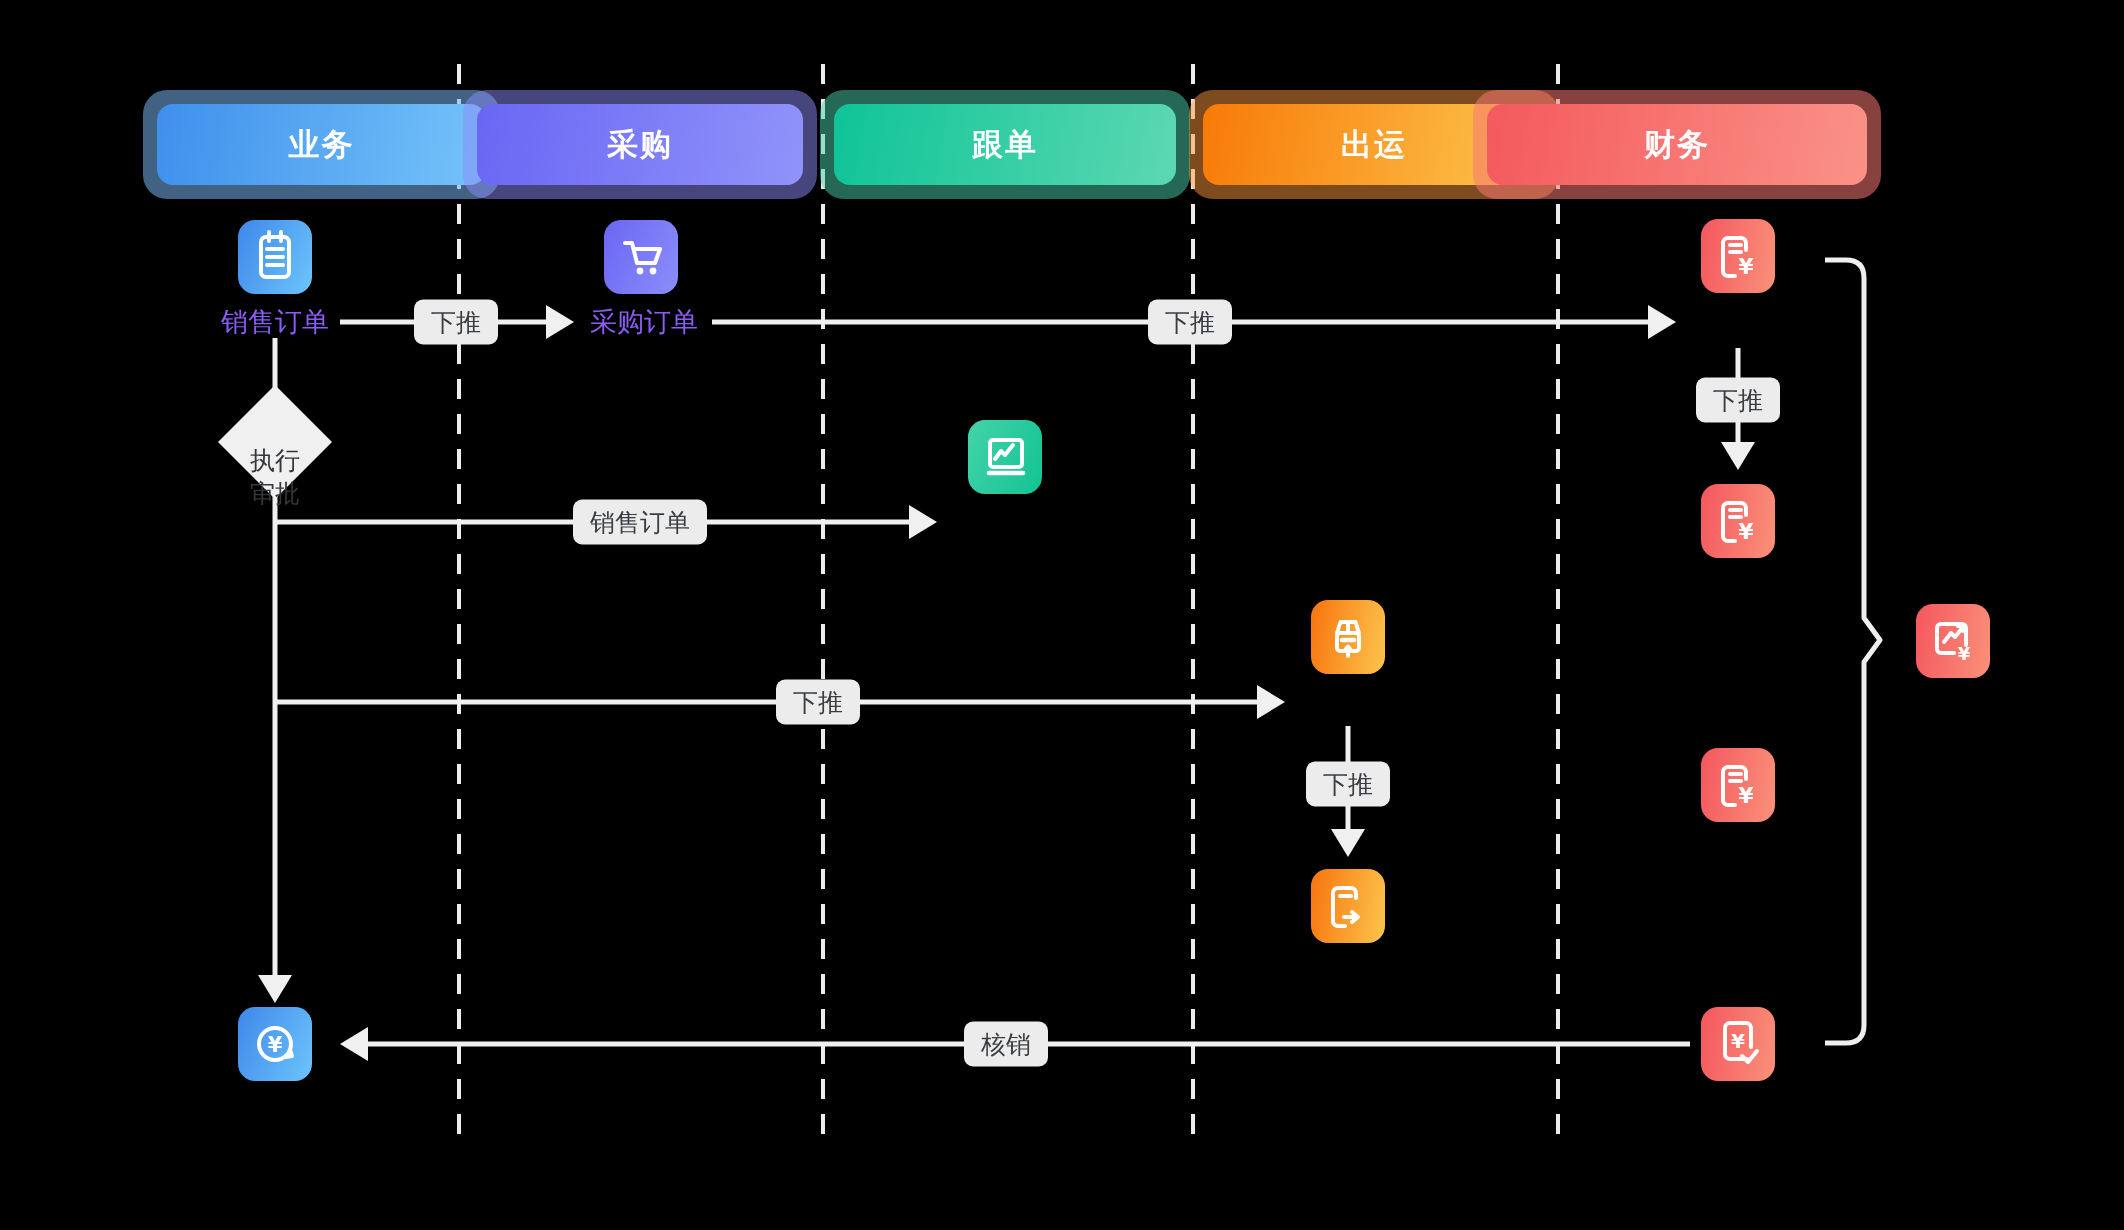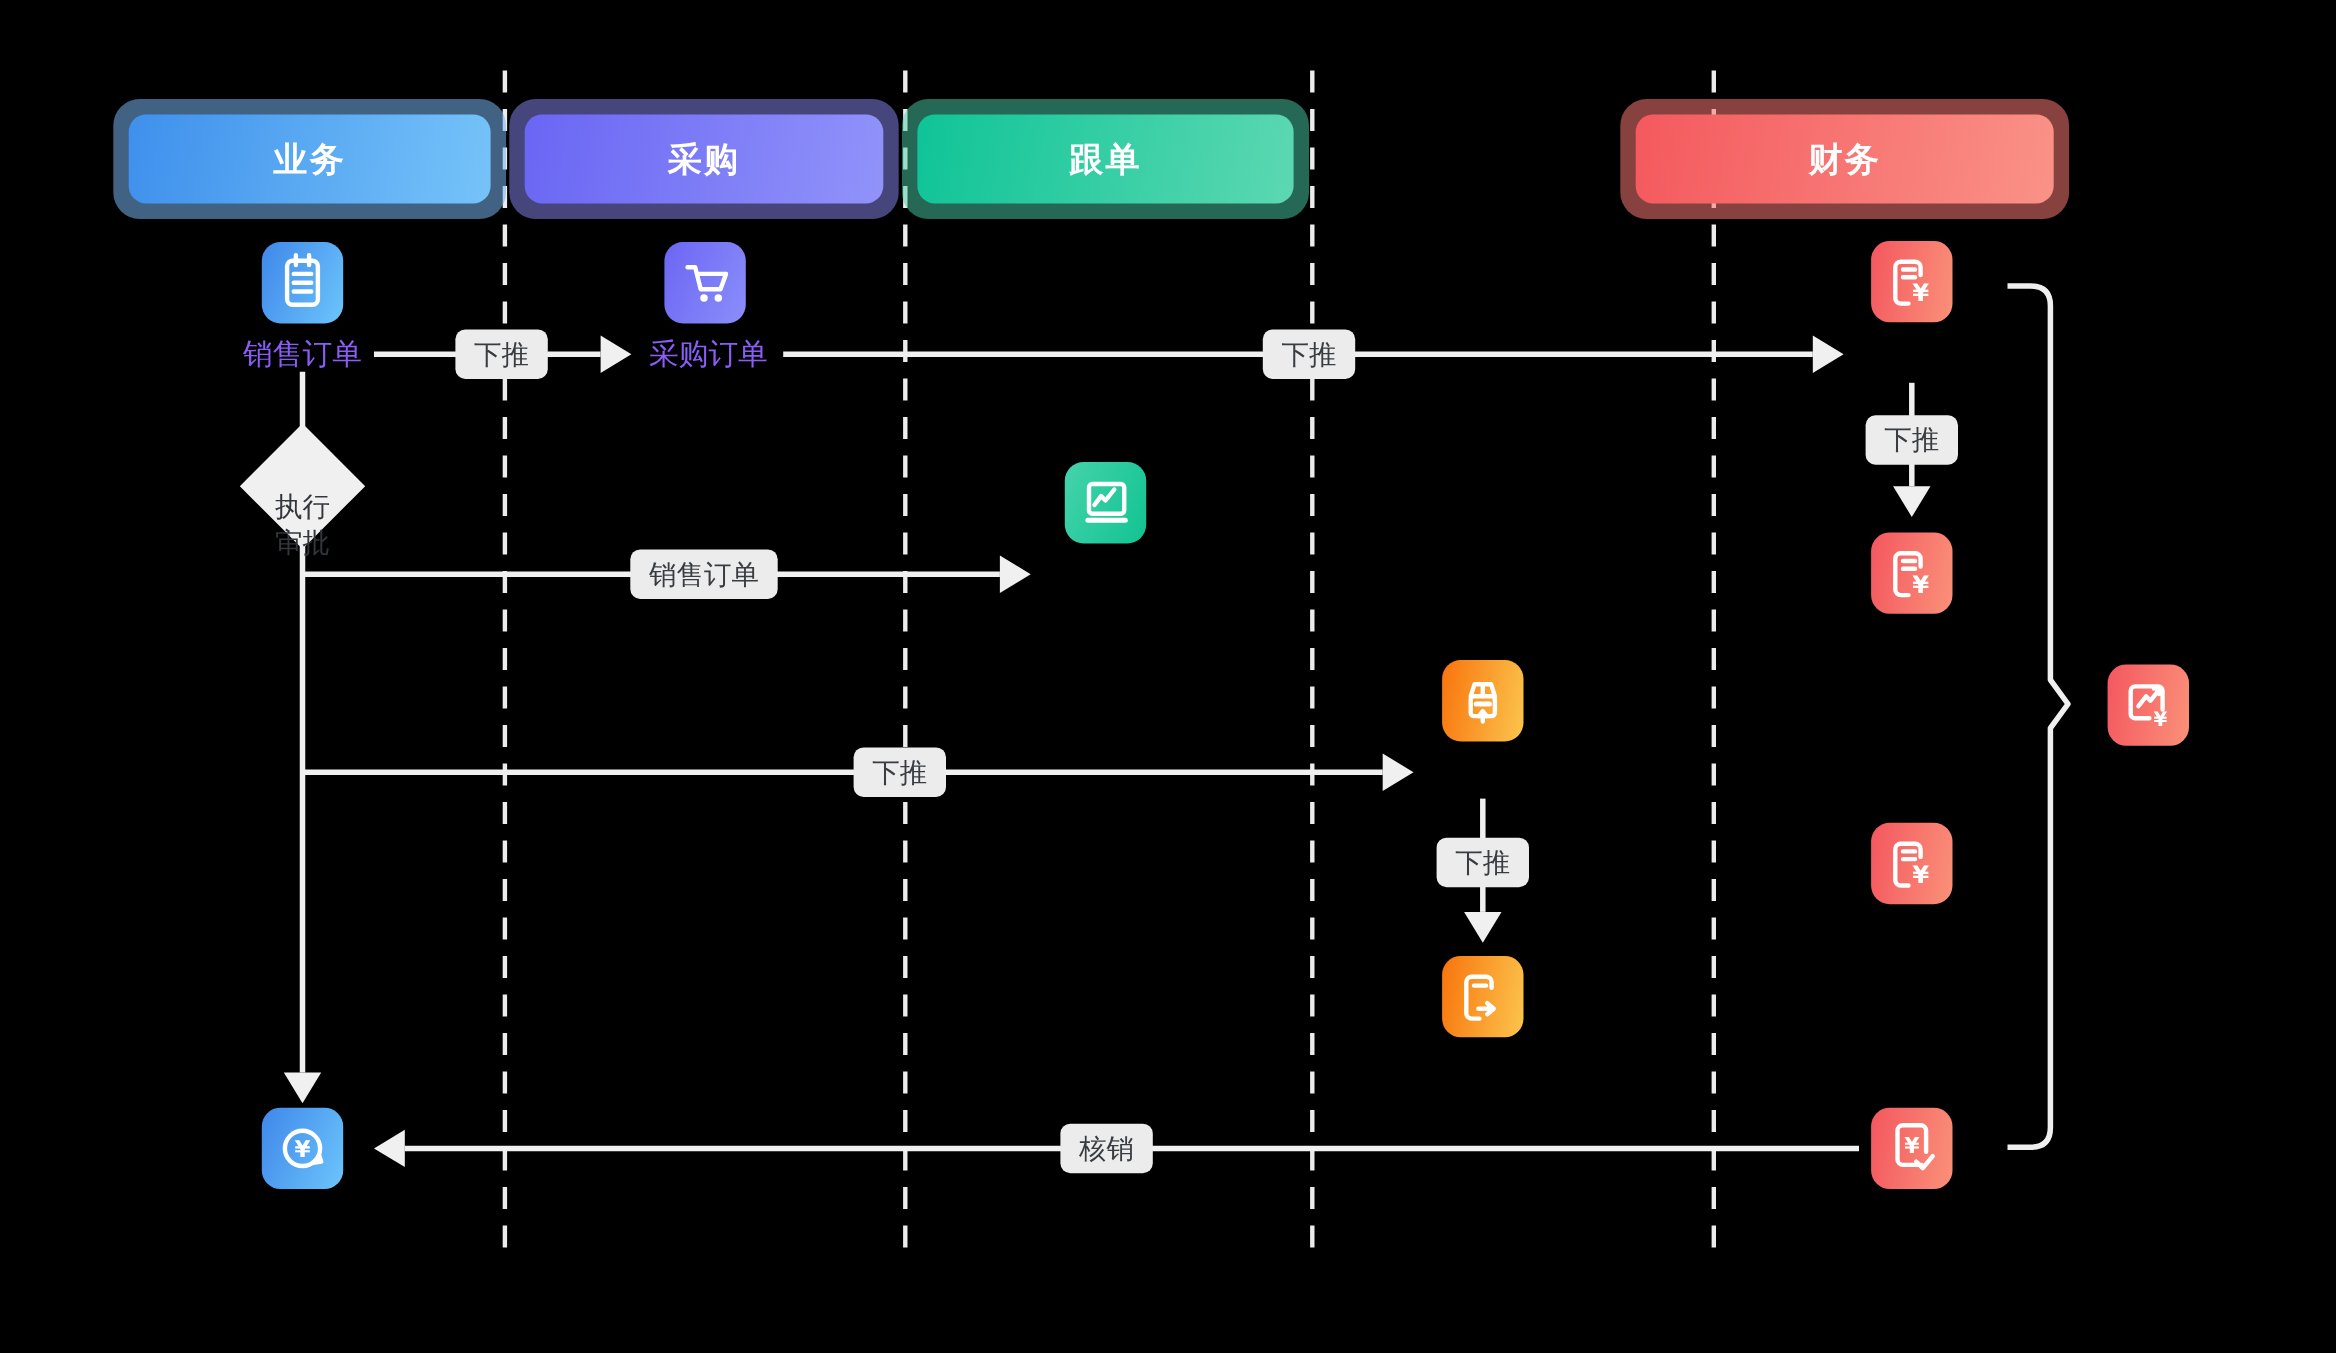--- a/index.html
+++ b/index.html
@@ -4,21 +4,21 @@
 <style>
   html,body{margin:0;padding:0;background:#000;}
   .stage{position:relative;width:2124px;height:1230px;background:#000;overflow:hidden;
          font-family:"DejaVu Sans","Liberation Sans",sans-serif;}
   svg.overlay{position:absolute;left:0;top:0;z-index:1;}
   
   .hdr{position:absolute;top:90px;height:109px;border-radius:24px;box-sizing:border-box;
        padding:14px;z-index:2;}
   .hdr-inner{width:100%;height:100%;border-radius:16px;display:flex;align-items:center;
        justify-content:center;color:#fff;font-size:31px;font-weight:bold;letter-spacing:2px;}
-  .halo-blue  {background:rgba(118,178,238,.55);}
+  .halo-blue  {background:rgba(118,178,238,.55);margin-left:40px;}
   .halo-purple{background:rgba(140,140,248,.50);}
   .halo-green {background:rgba(72,208,170,.50);}
   .halo-orange{background:rgba(250,150,60,.50);}
   .halo-red   {background:rgba(246,120,116,.55);}
   .grad-blue  {background:linear-gradient(100deg,#3e90ec,#76c3f9);}
   .grad-purple{background:linear-gradient(100deg,#6a66f4,#9193fa);}
   .grad-green {background:linear-gradient(100deg,#0fc497,#5cd8b2);}
   .grad-orange{background:linear-gradient(100deg,#f87a07,#fcc850);}
   .grad-red   {background:linear-gradient(100deg,#f4595e,#fa9287);}
   
@@ -93,20 +93,23 @@
 
   <div class="hdr halo-blue" style="left:103px;width:357px;">
     <div class="hdr-inner grad-blue">业务</div>
   </div>
   <div class="hdr halo-green" style="left:820px;width:370px;">
     <div class="hdr-inner grad-green">跟单</div>
   </div>
   <div class="hdr halo-purple" style="left:463px;width:354px;">
     <div class="hdr-inner grad-purple">采购</div>
   </div>
+  <div class="hdr halo-orange" style="left:1189px;width:370px;">
+    <div class="hdr-inner grad-orange">出运</div>
+  </div>
   <div class="hdr halo-red" style="left:1473px;width:408px;">
     <div class="hdr-inner grad-red">财务</div>
   </div>
 
   <div class="tile tile-blue" style="left:238px;top:220px;">
     <svg width="74" height="74" viewBox="0 0 74 74">
       <rect class="g" x="23" y="17" width="28" height="40" rx="5"></rect>
       <path class="g" d="M31 12 v9 M43 12 v9"></path>
       <path class="g" d="M29 29 h16 M29 37 h16 M29 45 h16"></path>
     </svg>

